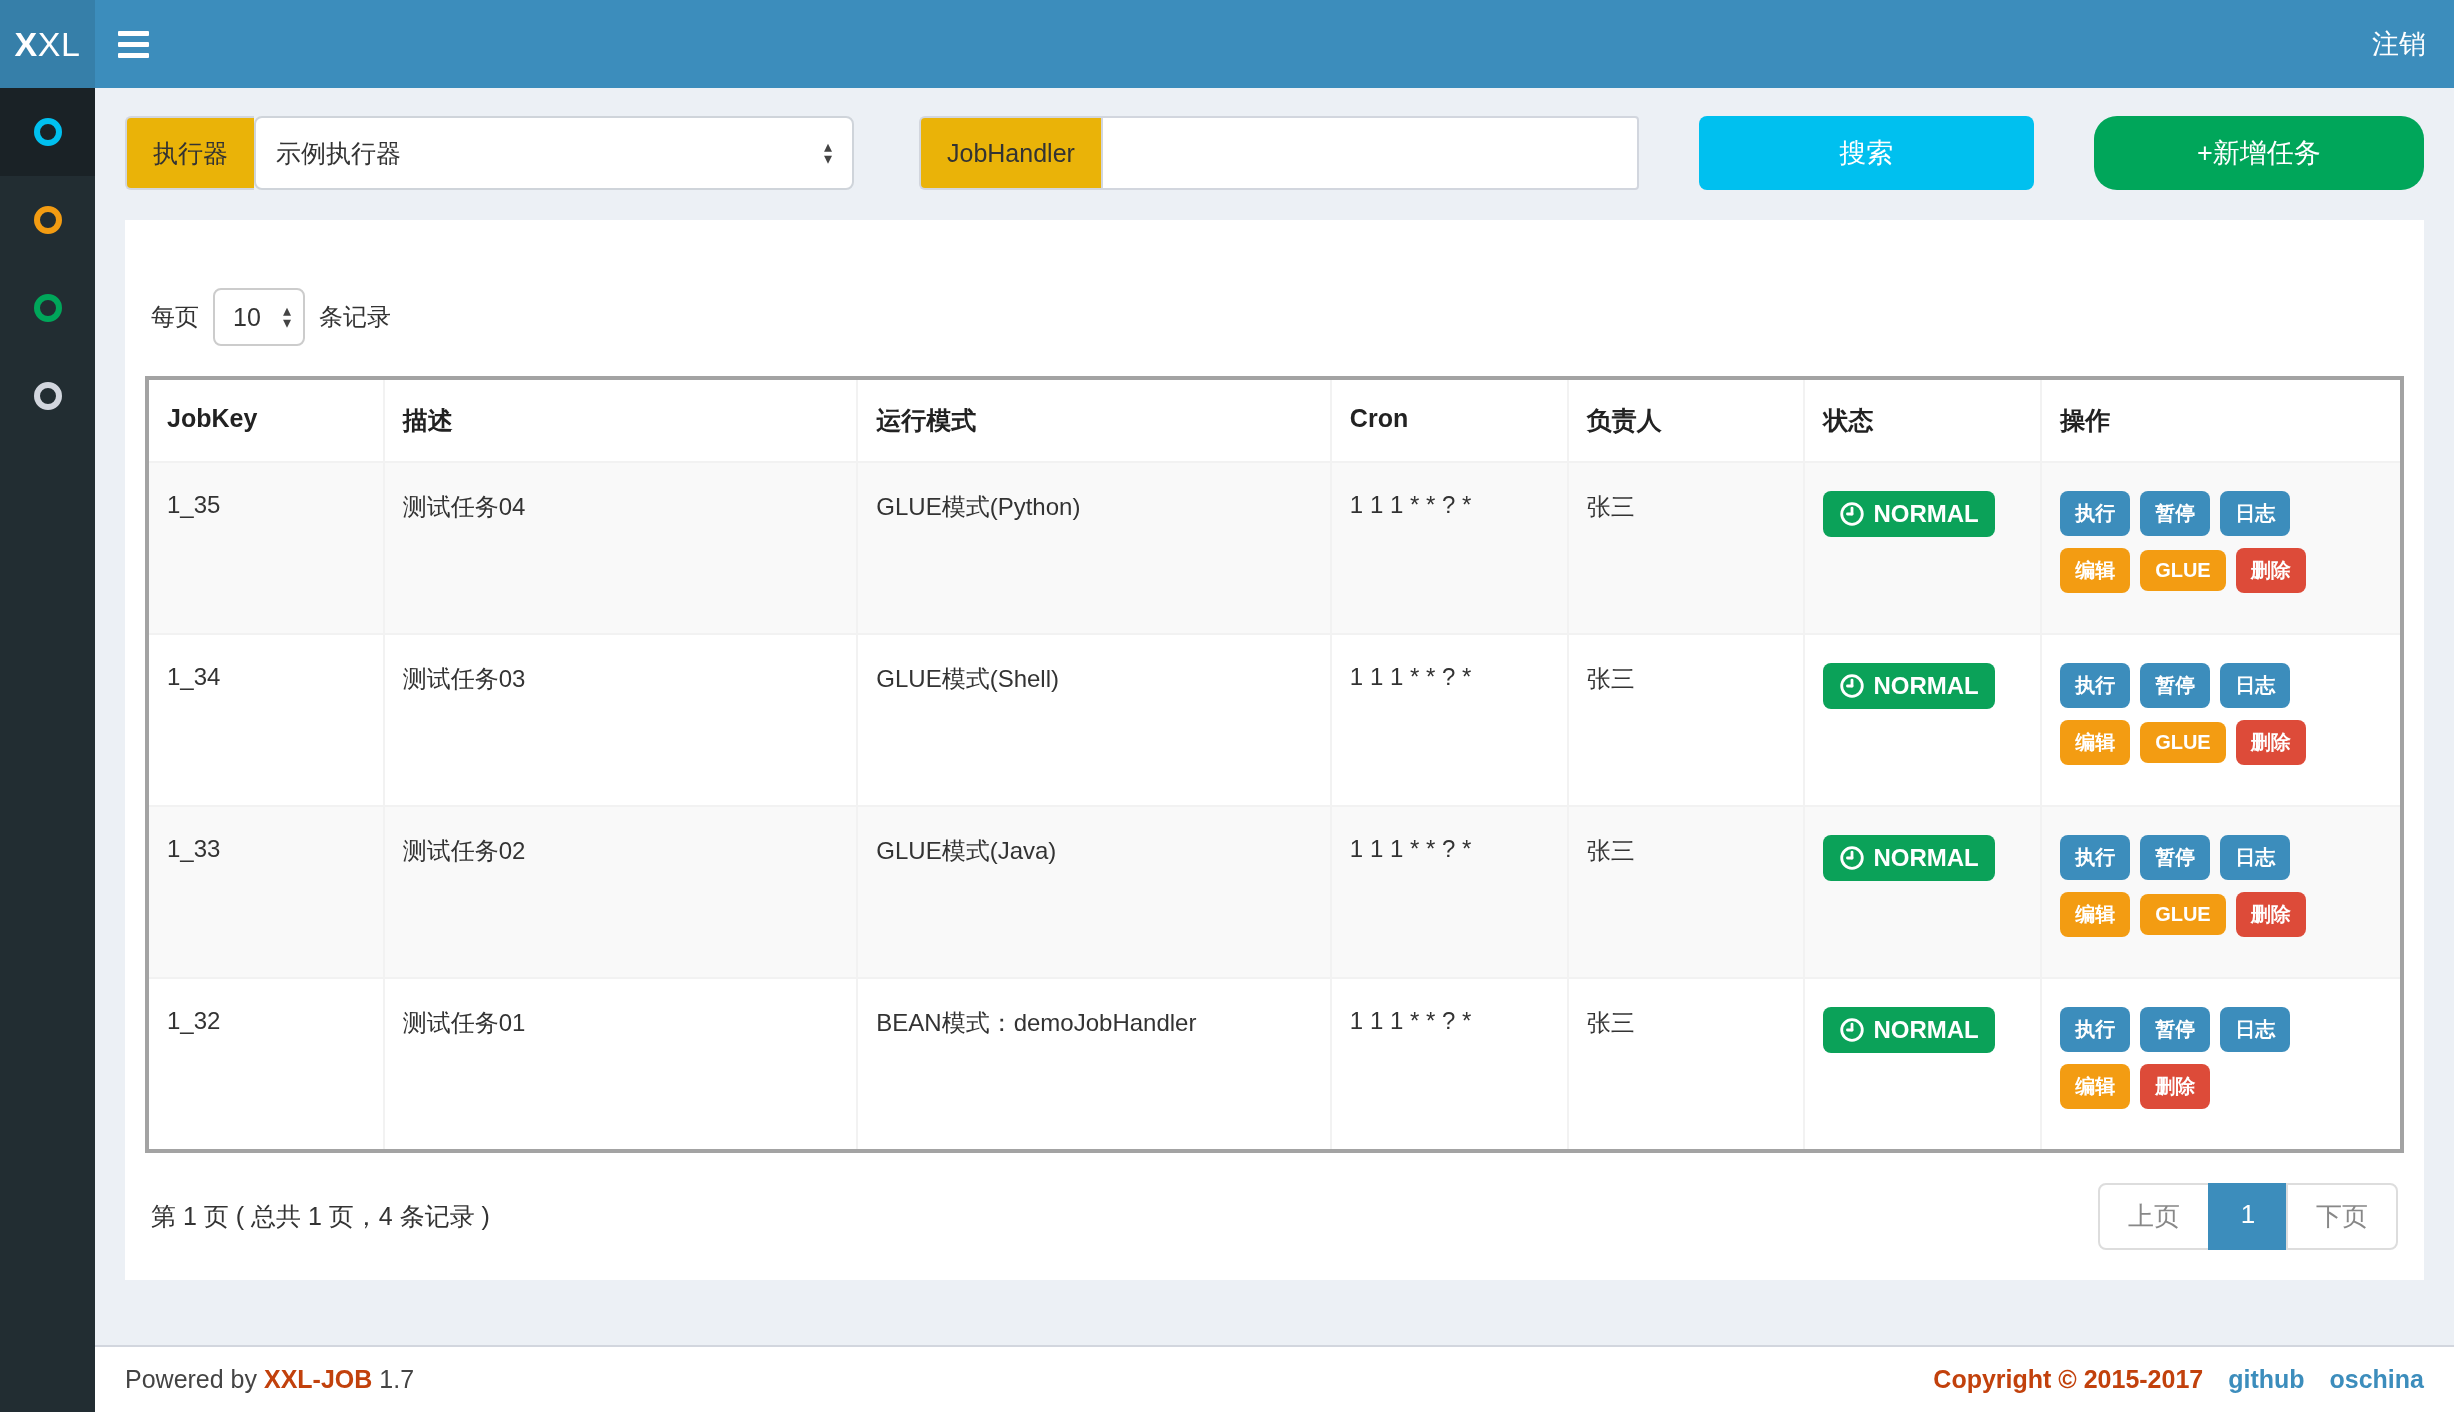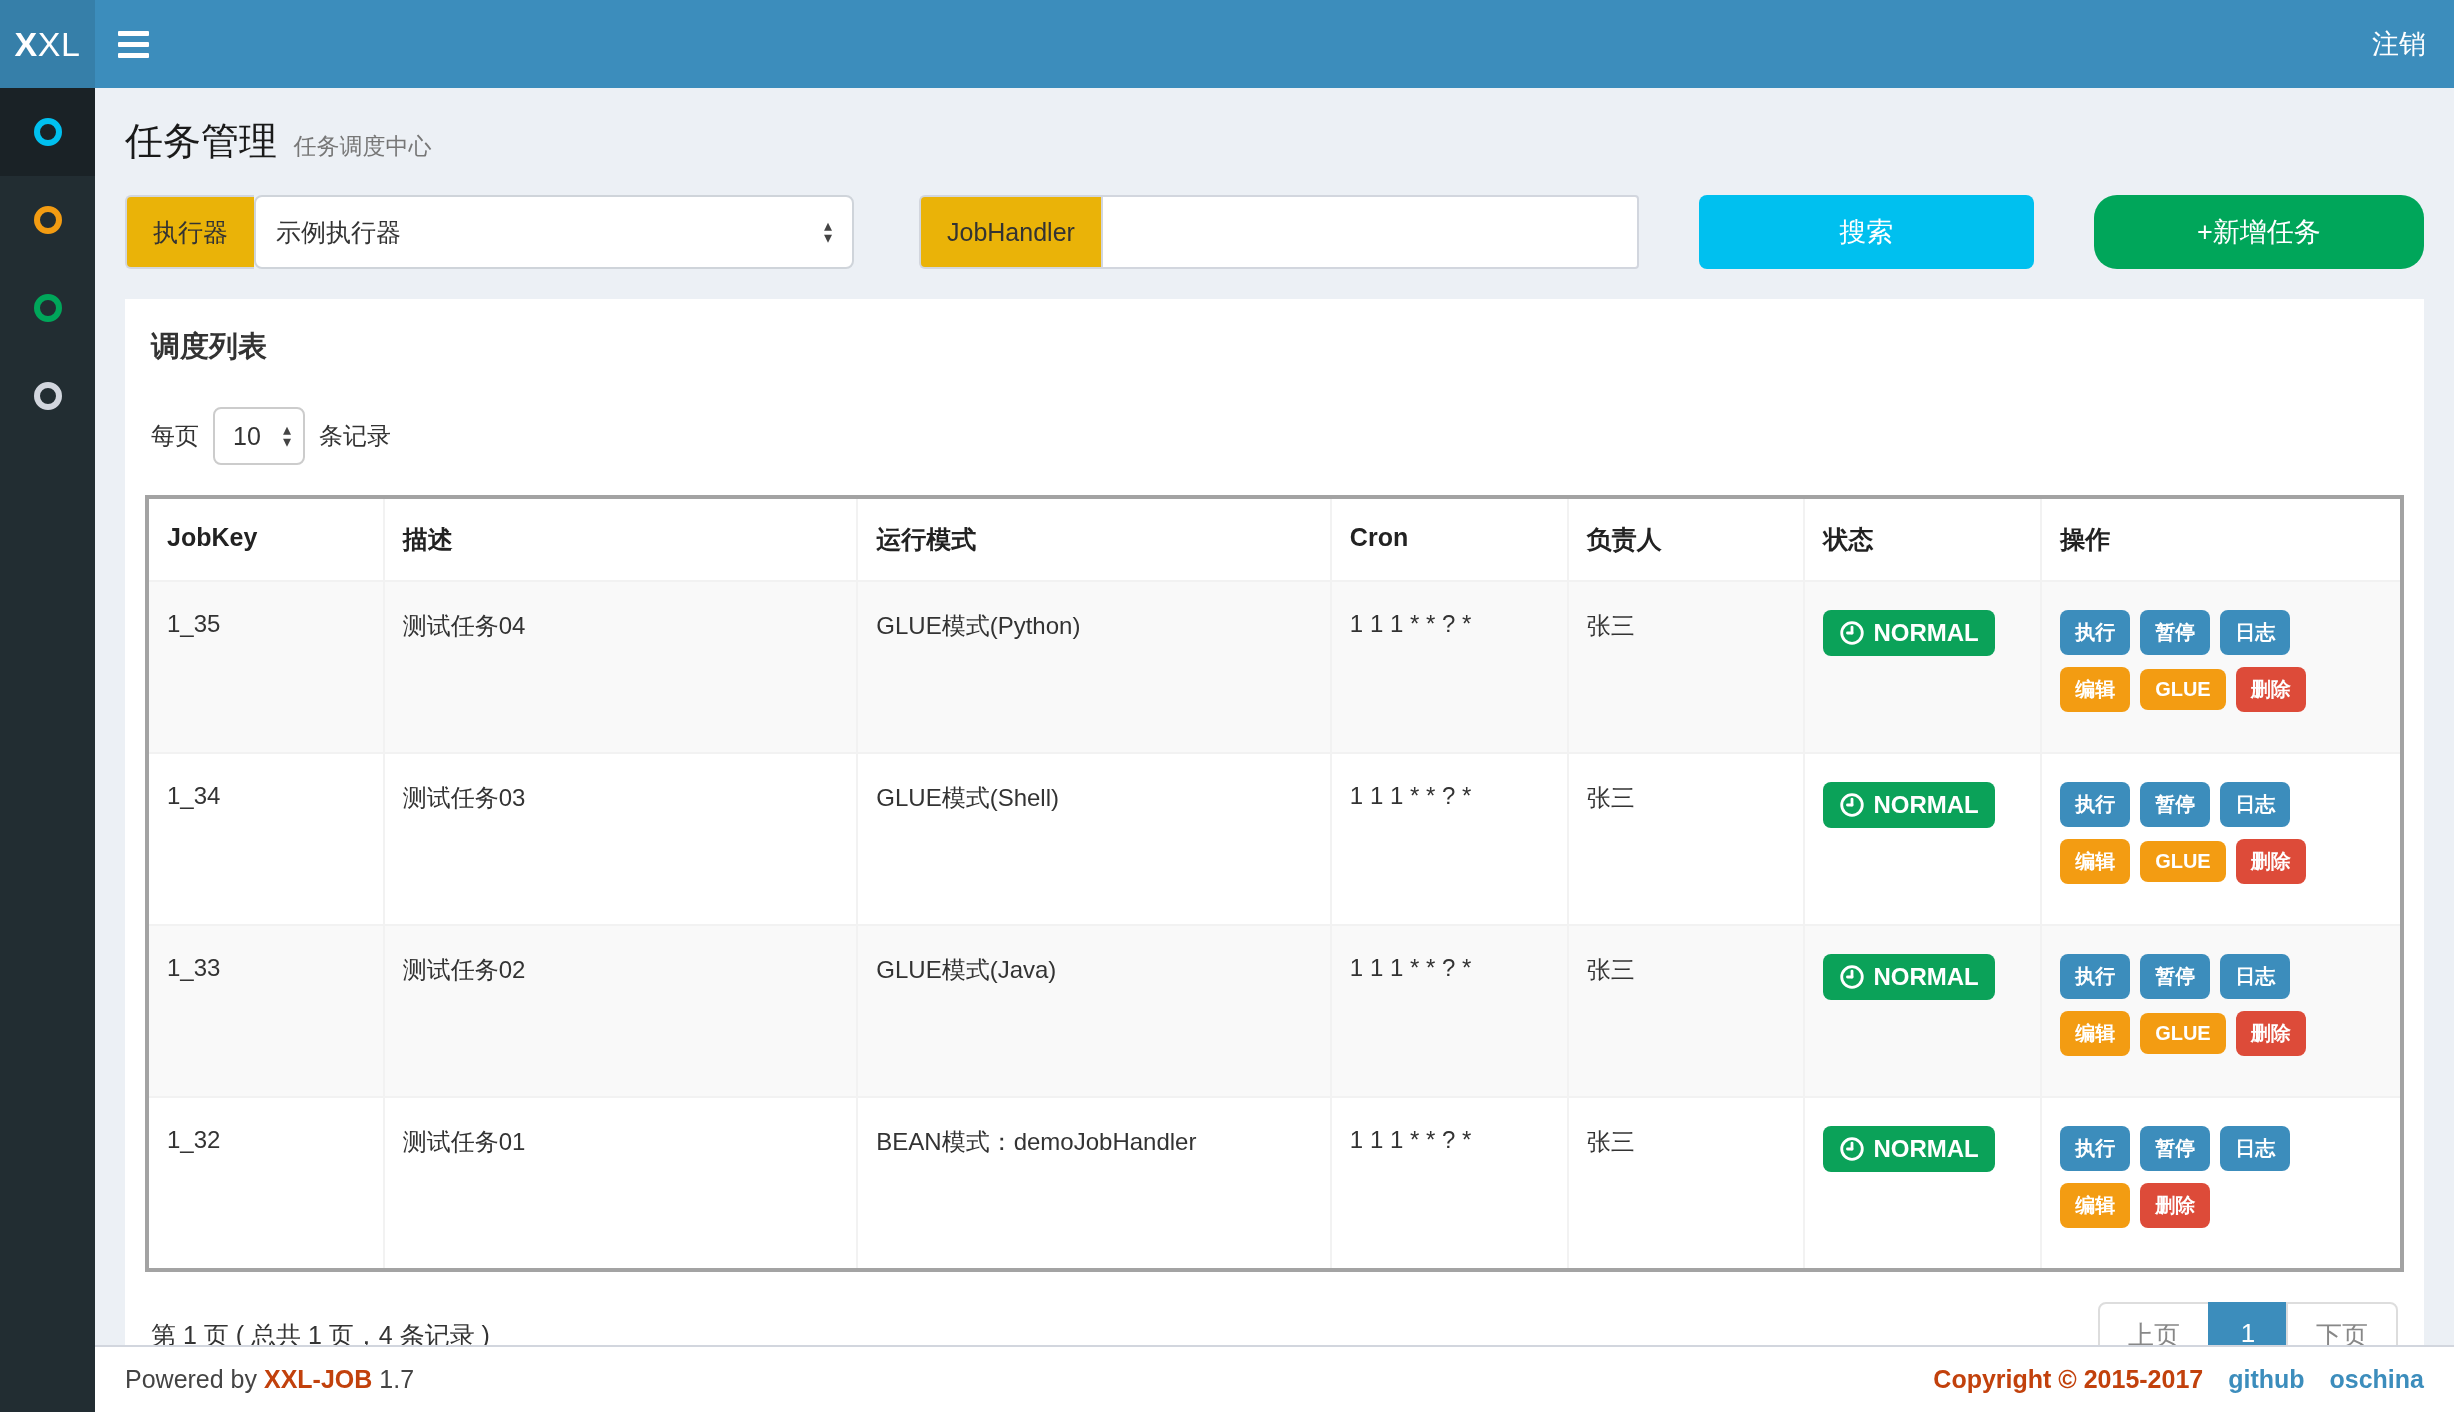--- a/index.html
+++ b/index.html
@@ -127,42 +127,37 @@
     <div class="side-item">
       <span class="circle-icon" style="color: rgb(0, 166, 90);"></span>
     </div>
     <div class="side-item">
       <span class="circle-icon" style="color: rgb(210, 214, 222);"></span>
     </div>
   </aside>
 
 <main class="content">
 
-  <div class="content-header">
-    <h1>任务管理</h1>
-    <span class="subtitle">任务调度中心</span>
-  </div>
 
   <div class="filter-row">
     <div class="addon">执行器</div>
     <div class="fake-select sel-executor">
       <span>示例执行器</span>
       <span class="arrows">
           <span>▴</span>
           <span>▾</span>
         </span>
     </div>
     <div class="addon grp2">JobHandler</div>
     <input class="text-input" type="text" value="" style="">
     <button class="btn btn-search">搜索</button>
     <button class="btn btn-add">+新增任务</button>
   </div>
 
   <div class="panel">
-    <div class="panel-title">调度列表</div>
 
     <div class="perpage">
       <span>每页</span>
       <div class="fake-select sel-perpage">
         <span>10</span>
         <span class="arrows">
             <span>▴</span>
             <span>▾</span>
           </span>
       </div>

